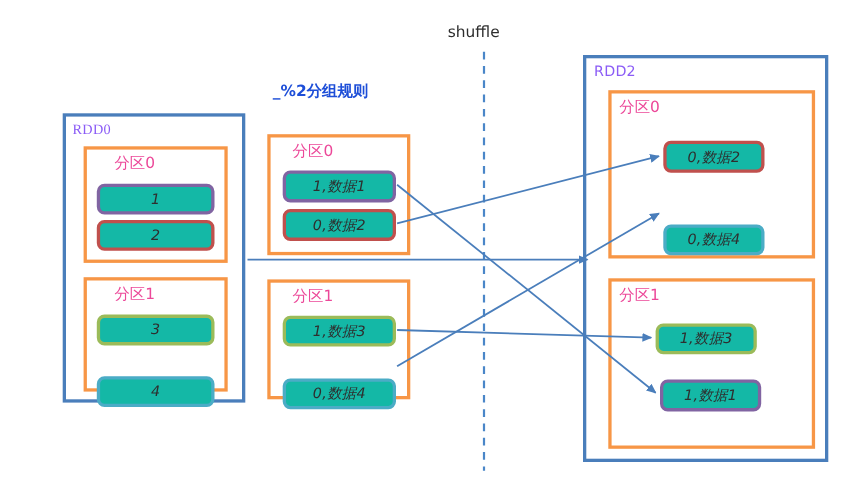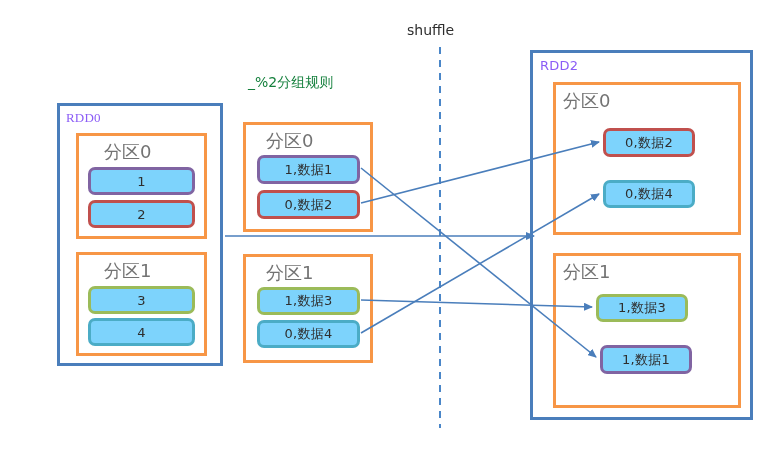--- a/index.html
+++ b/index.html
@@ -7,34 +7,34 @@
        font-family:"DejaVu Sans","Liberation Sans",sans-serif;color:#3b3b3b;}
 
   .canvas{position:absolute;left:0;top:0;width:768px;height:450px;}
 
   
   .rdd-box{position:absolute;border:3px solid #4A7EBB;background:#ffffff;box-sizing:border-box;}
   .rdd-label{position:absolute;font-size:13px;color:#8b5cf6;letter-spacing:.2px;white-space:nowrap;}
 
   
   .part-box{position:absolute;border:3px solid #F79646;background:#ffffff;box-sizing:border-box;}
-  .part-label{position:absolute;font-size:18px;color:#737373;white-space:nowrap;}
+  .part-label{position:absolute;font-size:14px;color:#ec4899;white-space:nowrap;}
 
   
   .cell{position:absolute;box-sizing:border-box;border:3px solid #888;border-radius:7px;
-        background:#7dd3fc;display:flex;align-items:center;justify-content:center;
-        font-size:13px;color:#2e2e2e;letter-spacing:.3px;}
+        background:#14b8a6;display:flex;align-items:center;justify-content:center;
+        font-size:13px;color:#2e2e2e;letter-spacing:.3px;font-style:italic;}
   .cell.purple{border-color:#8064A2;}
   .cell.red{border-color:#C0504D;}
   .cell.green{border-color:#9BBB59;}
-  .cell.cyan{border-color:#4BACC6;}
+  .cell.cyan{border-color:#4BACC6;margin-top:24px;}
 
   
   .free-text{position:absolute;font-size:14px;color:#2e2e2e;white-space:nowrap;}
-  .rule-text{position:absolute;font-size:14px;color:#15803d;white-space:nowrap;}
+  .rule-text{position:absolute;font-size:14px;color:#1d4ed8;white-space:nowrap;font-weight:bold;}
 
   svg.overlay{position:absolute;left:0;top:0;width:768px;height:450px;pointer-events:none;}
 </style>
 </head>
 <body>
 
 <div class="canvas">
 
   <div class="free-text" style="left:407px;top:22px;">shuffle</div>
 

